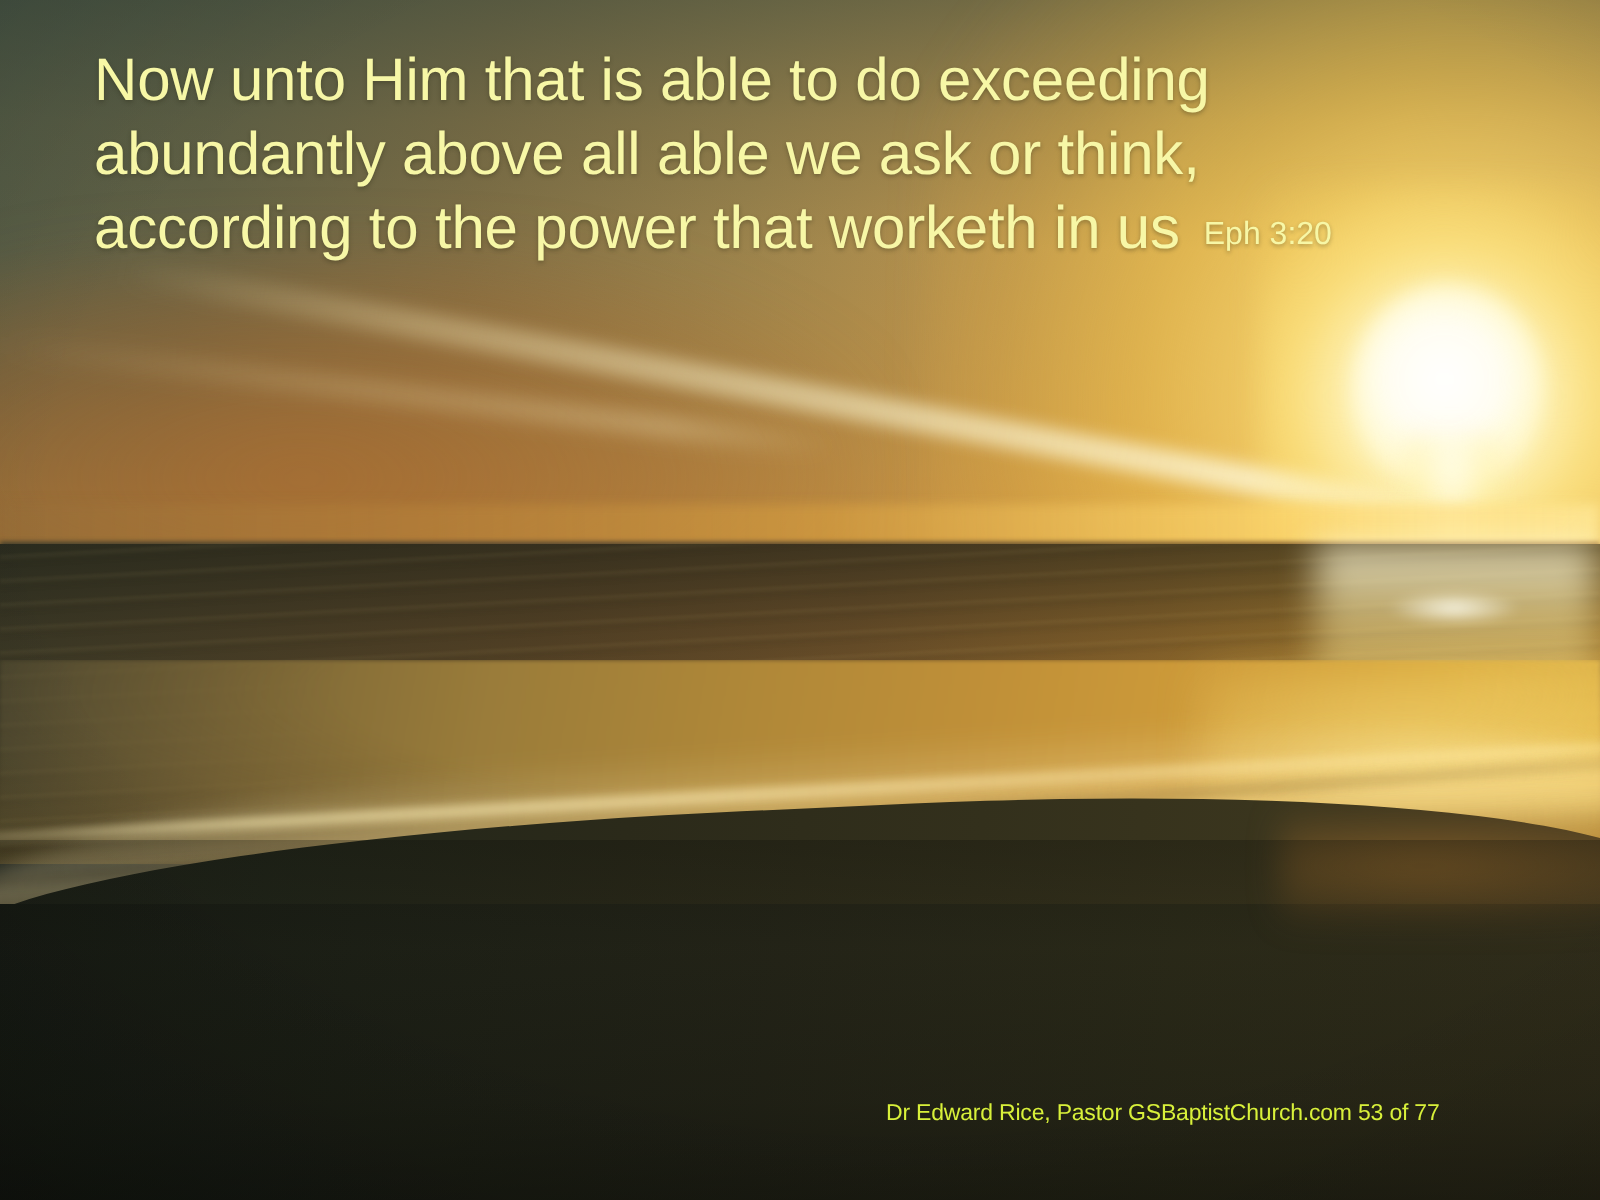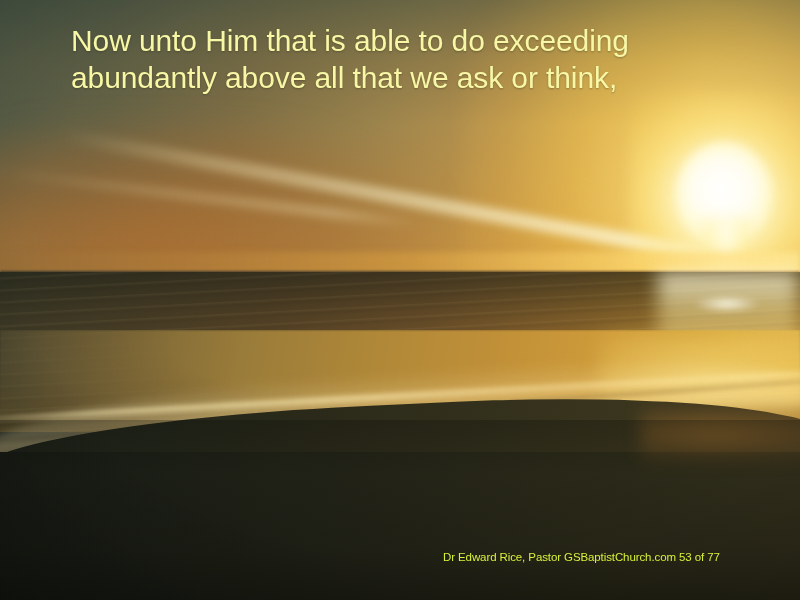--- a/index.html
+++ b/index.html
@@ -378,21 +378,21 @@
     left: 47px;
     top: 22px;
     width: 720px;
     color: #f7f7a6;
     font-size: 30px;
     line-height: 37px;
     font-weight: 400;
     letter-spacing: -0.1px;
     text-shadow: 0 1px 2px rgba(40,40,20,0.35);
   }
-  .verse .line { display: block; white-space: nowrap; margin-left: 24px; }
+  .verse .line { display: block; white-space: nowrap; }
   .verse .ref {
     font-size: 16px;
     line-height: 16px;
     margin-left: 12px;
     letter-spacing: 0;
     vertical-align: 2px;
   }
 
   .footer-credit {
     position: absolute;
@@ -459,20 +459,21 @@
     <div class="beach"></div>
     <div class="beach-fill"></div>
     <div class="beach-glint"></div>
     <div class="beach-shade"></div>
 
     <div class="vignette"></div>
   </div>
 
   <div class="verse">
     <span class="line">Now unto Him that is able to do exceeding</span>
-    <span class="line">abundantly above all that we ask or think,</span>
+    <span class="line">abundantly above all able we ask or think,</span>
+    <span class="line"><span>according to the power that worketh in us</span><span class="ref">Eph 3:20</span></span>
   </div>
 
   <div class="footer-credit">Dr Edward Rice, Pastor GSBaptistChurch.com 53 of 77</div>
 
   <div class="watermark">The Beach by Rebekah Rice May 2015</div>
 
 </div>
 
 </body></html>

